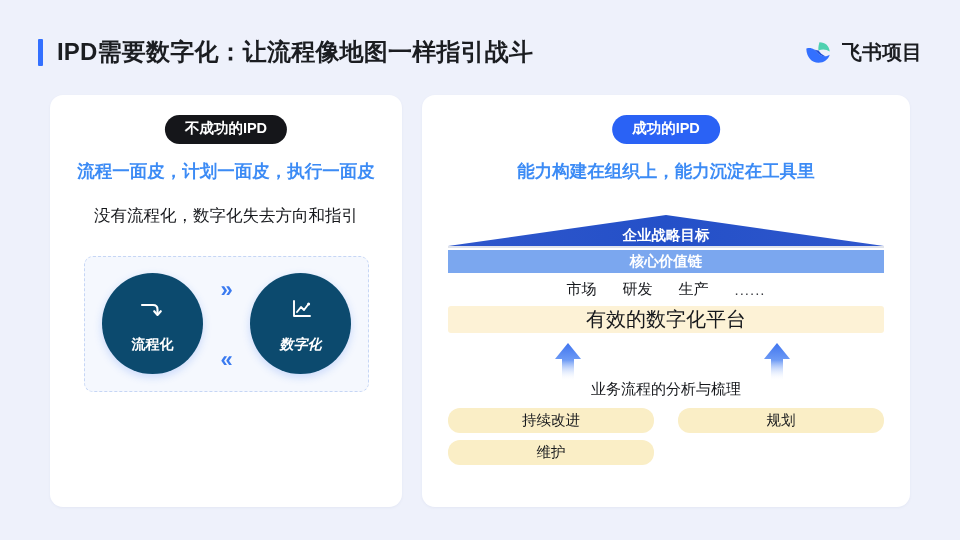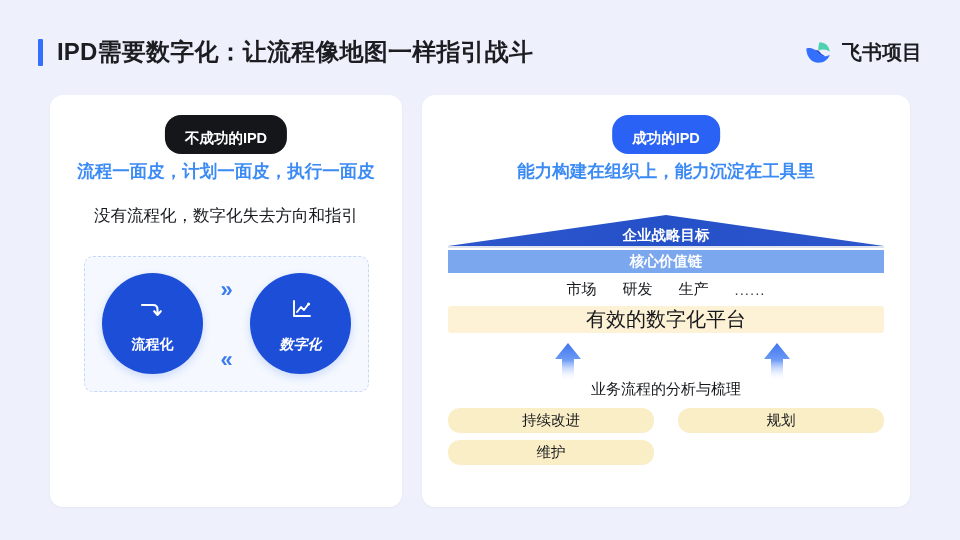--- a/index.html
+++ b/index.html
@@ -87,21 +87,21 @@
     top: 95px;
     width: 488px;
     height: 412px;
   }
 
   .badge {
     position: absolute;
     left: 50%;
     transform: translateX(-50%);
     top: 20px;
-    padding: 16px 20px 7px;
+    padding: 6px 20px 7px;
     border-radius: 16px;
     font-size: 14.5px;
     font-weight: bold;
     color: #ffffff;
     white-space: nowrap;
     line-height: 1.1;
   }
   .badge-dark { background: #15161a; }
   .badge-blue { background: #2a62f5; }
 
@@ -140,21 +140,21 @@
     border: 1.5px dashed #c6d6f5;
     border-radius: 9px;
     background: #f5f8fe;
   }
   .circle {
     position: absolute;
     top: 16px;
     width: 101px;
     height: 101px;
     border-radius: 50%;
-    background: #1d4ed8;
+    background: #0c4a6e;
     color: #ffffff;
     display: flex;
     flex-direction: column;
     align-items: center;
     justify-content: center;
     gap: 16px;
     box-shadow: 0 3px 9px rgba(44, 109, 243, 0.22);
   }
   .circle-left { left: 17px; }
   .circle-right { right: 17px; font-style: italic; }

